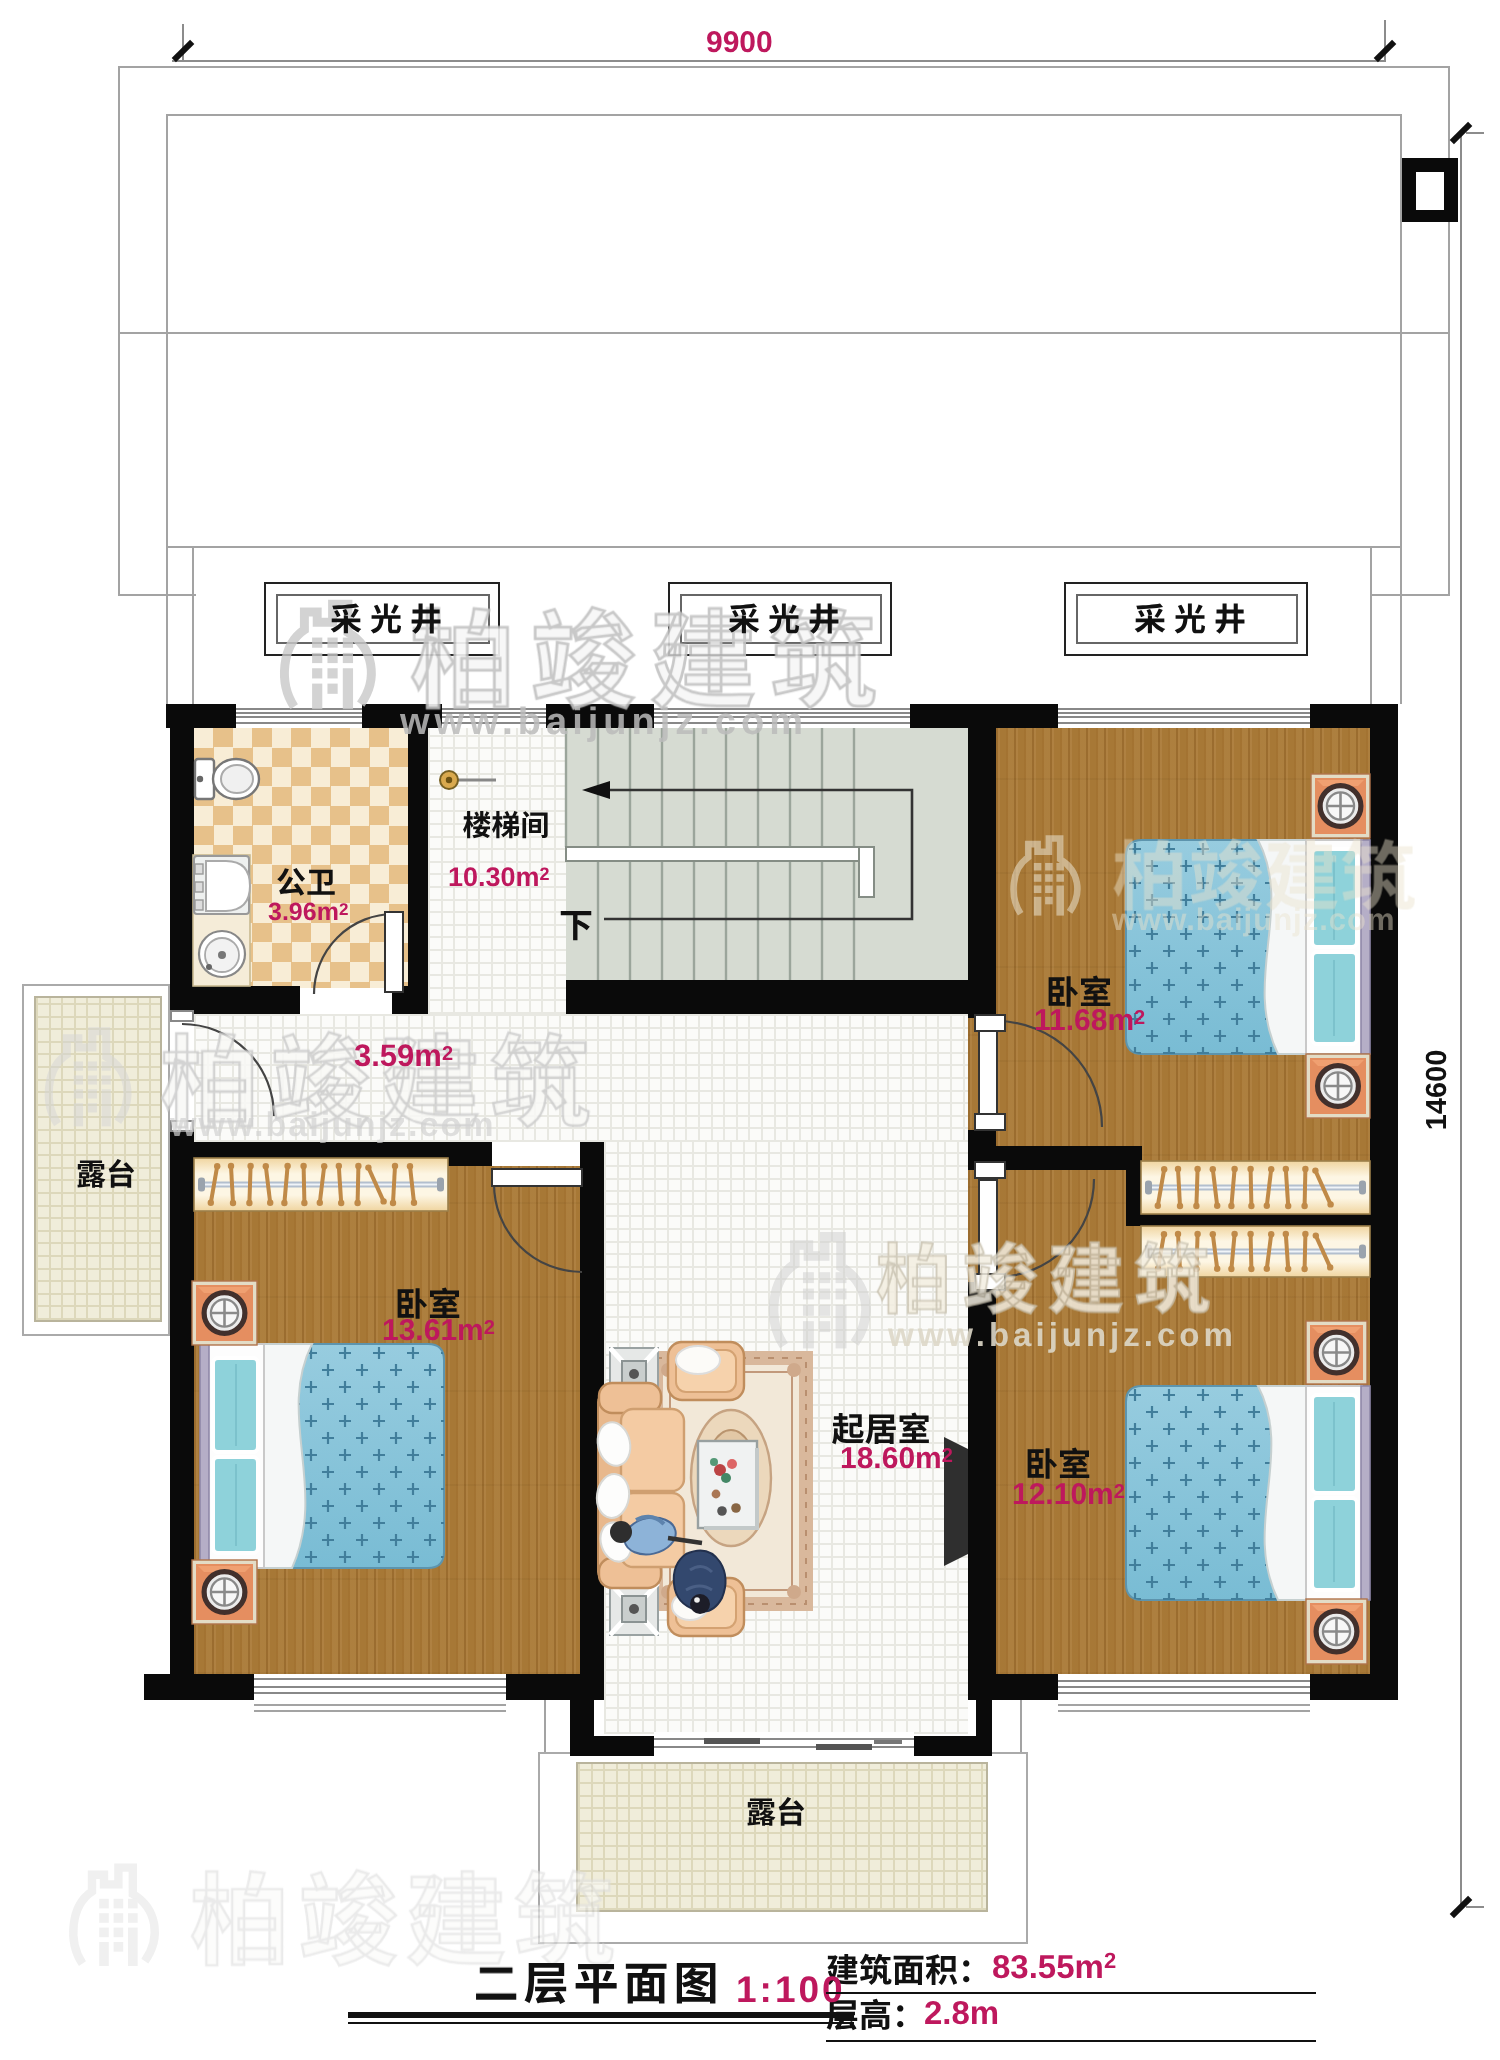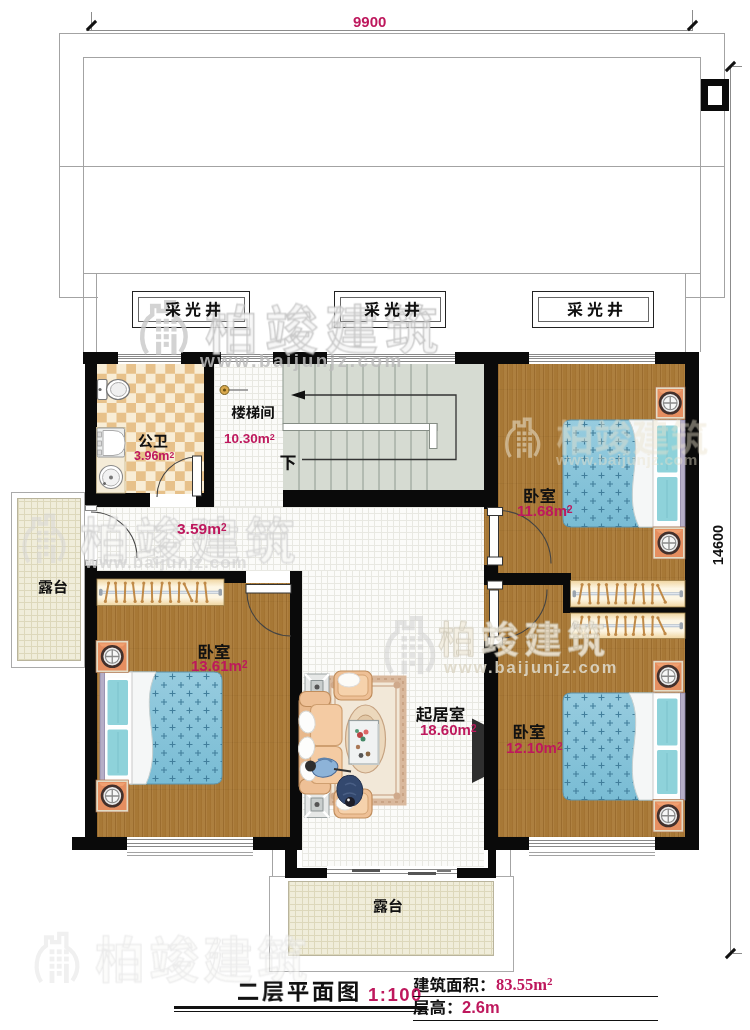--- a/index.html
+++ b/index.html
@@ -830,19 +830,19 @@
 
 <div class="t" style="left:517px;top:502px;font-size:15px;">11.68m<span style="font-size:10px;vertical-align:3px">2</span></div>
 
 <div class="t" style="left:191px;top:657px;font-size:15px;">13.61m<span style="font-size:10px;vertical-align:3px">2</span></div>
 
 <div class="t" style="left:506px;top:739px;font-size:15px;">12.10m<span style="font-size:10px;vertical-align:3px">2</span></div>
 
 <div class="t" style="left:420px;top:721px;font-size:15px;">18.60m<span style="font-size:10px;vertical-align:3px">2</span></div>
 
 <div class="t" style="left:368px;top:984px;font-size:18.5px;letter-spacing:1.5px;">1:100</div>
-<div class="t" style="left:496px;top:975px;font-size:16.5px;font-family:Liberation Serif, serif;">83.55m<span style="font-size:11px;vertical-align:5px">2</span></div>
-<div class="t" style="left:462px;top:998px;font-size:16.5px;">2.6m</div>
+<div class="t" style="left:496px;top:975px;font-size:16.5px;">83.55m<span style="font-size:11px;vertical-align:5px">2</span></div>
+<div class="t" style="left:462px;top:998px;font-size:16.5px;">2.8m</div>
 
 <div class="a" style="left:174px;top:1006px;width:253px;height:2.5px;background:#111"></div>
 <div class="a" style="left:174px;top:1011px;width:253px;height:1px;background:#111"></div>
 <div class="a" style="left:413px;top:995.5px;width:245px;height:1.5px;background:#111"></div>
 <div class="a" style="left:413px;top:1019.5px;width:245px;height:1.5px;background:#111"></div>
 </div>
 </body></html>

